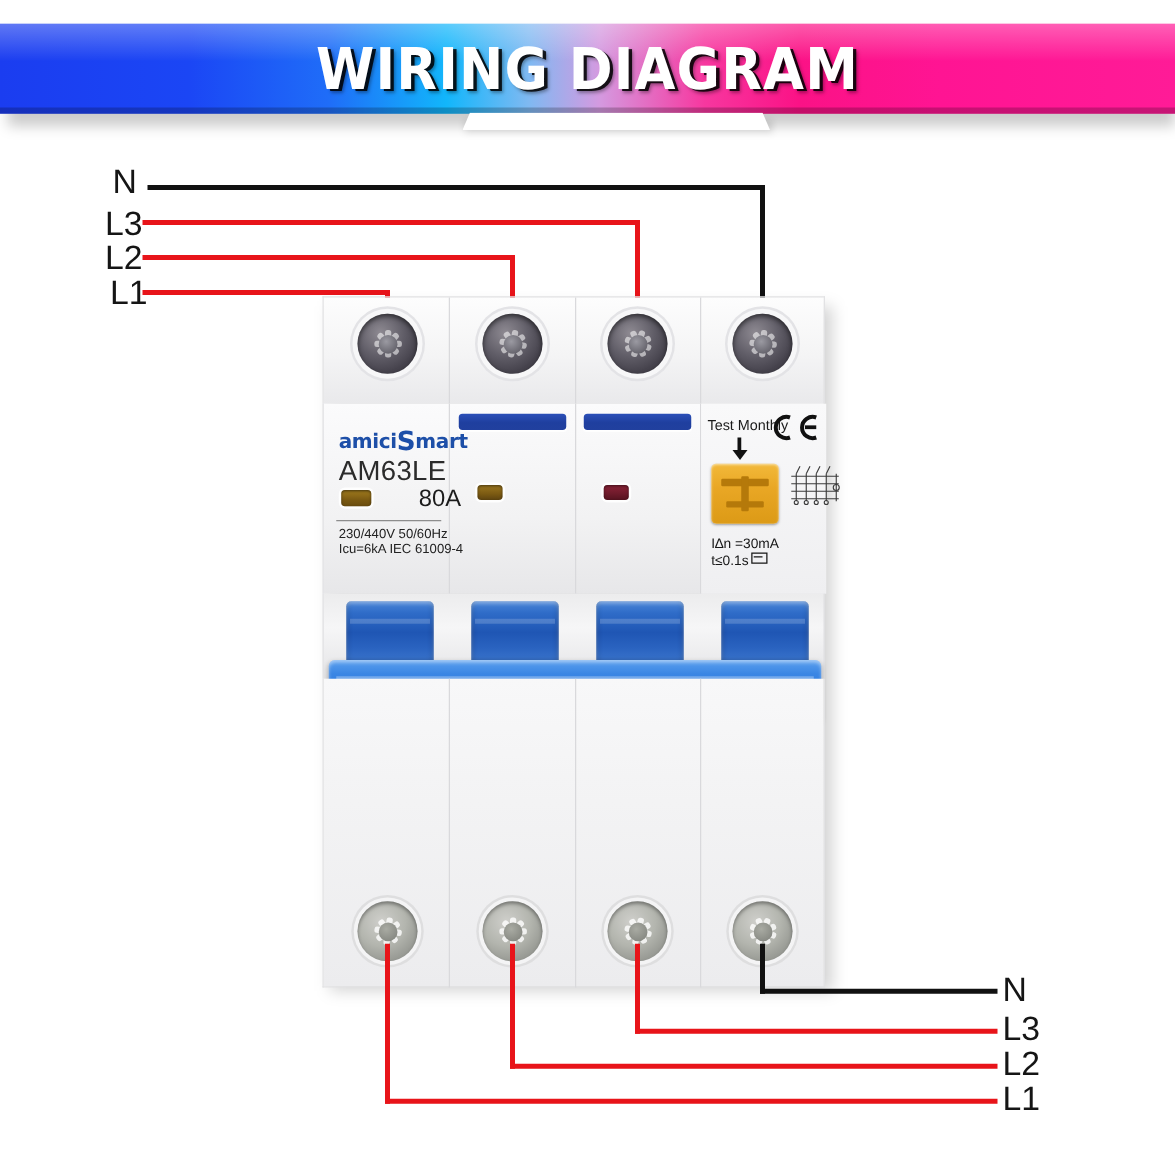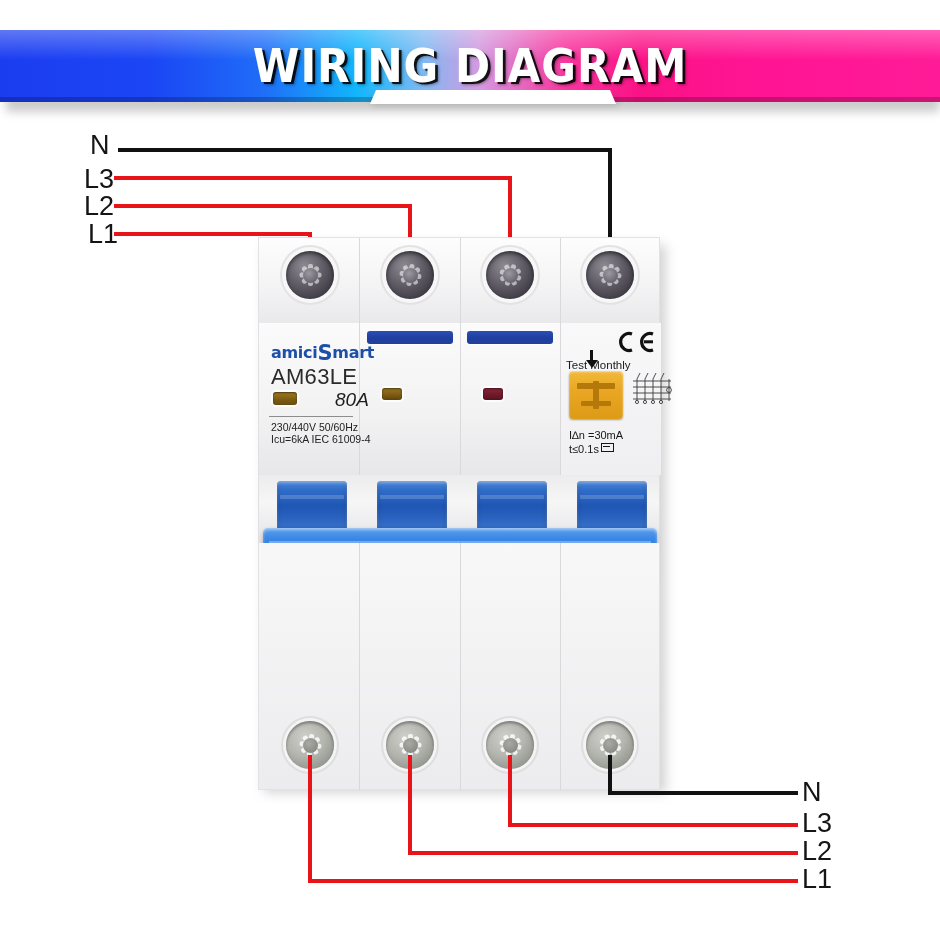--- a/index.html
+++ b/index.html
@@ -7,21 +7,21 @@
   body{
     width:940px;height:940px;
     background:#ffffff;
     font-family:"Liberation Sans", sans-serif;
     overflow:hidden;
     position:relative;
   }
   #root{position:absolute;left:0;top:0;width:940px;height:940px;}
 
   
-  .banner-wrap{position:absolute;left:0;top:30px;width:908px;height:78px;padding-left:18px;}
+  .banner-wrap{position:absolute;left:0;top:19px;width:908px;height:78px;padding-left:18px;}
   .banner-shadow{
     position:absolute;left:6px;top:8px;width:934px;height:74px;
     background:rgba(0,0,0,.20);filter:blur(5px);border-radius:2px;
   }
   .banner{
     position:absolute;left:0;top:0;width:940px;height:72px;
     background:linear-gradient(90deg,
        #1b3df0 0%,
        #1b46f5 16%,
        #1f6df8 28%,
@@ -156,40 +156,40 @@
     white-space:nowrap;
   }
   .brand .bigS{font-size:21px;line-height:0;vertical-align:-2px;}
   .model{
     position:absolute;left:12px;top:41px;
     font-size:22px;color:#2b2b2b;letter-spacing:.3px;
     font-family:"Liberation Sans",sans-serif;
   }
   .amp{
     position:absolute;left:76px;top:66px;
-    font-size:19px;color:#1c1c1c;font-family:"Liberation Sans",sans-serif;font-style:italic;
+    font-size:19px;color:#1c1c1c;font-family:"Liberation Sans",sans-serif;
   }
   .amp-led{
     position:absolute;left:14px;top:69px;width:24px;height:13px;border-radius:3px;
     background:linear-gradient(180deg,#a37d1e 0%,#7b5a12 60%,#6a4d10 100%);
     box-shadow:0 0 0 2px rgba(255,255,255,.85), inset 0 1px 2px rgba(0,0,0,.55);
   }
   .divider{
     position:absolute;left:10px;top:93px;width:84px;height:1px;background:#8d8d8d;
   }
   .spec{
     position:absolute;left:12px;top:98px;
     font-size:10.5px;color:#222;line-height:12px;white-space:nowrap;
     font-family:"Liberation Sans",sans-serif;
   }
 
   
   .test-label{
     position:absolute;left:5px;top:12px;font-size:11.5px;color:#1a1a1a;
-    white-space:nowrap;font-family:"Liberation Sans",sans-serif;margin-top:24px;
+    white-space:nowrap;font-family:"Liberation Sans",sans-serif;
   }
   .ce-mark{
     position:absolute;right:4px;top:8px;width:42px;height:22px;
   }
   .arrow-stem{position:absolute;left:29px;top:27px;width:3px;height:12px;background:#111;}
   .arrow-head{
     position:absolute;left:25px;top:37px;width:0;height:0;
     border-left:6px solid transparent;border-right:6px solid transparent;
     border-top:8px solid #111;
   }

